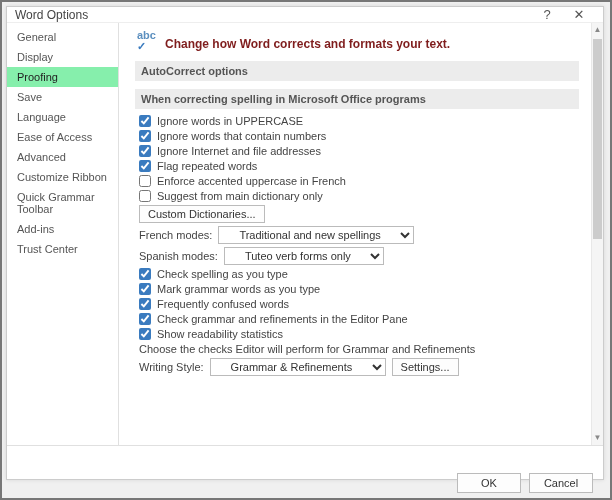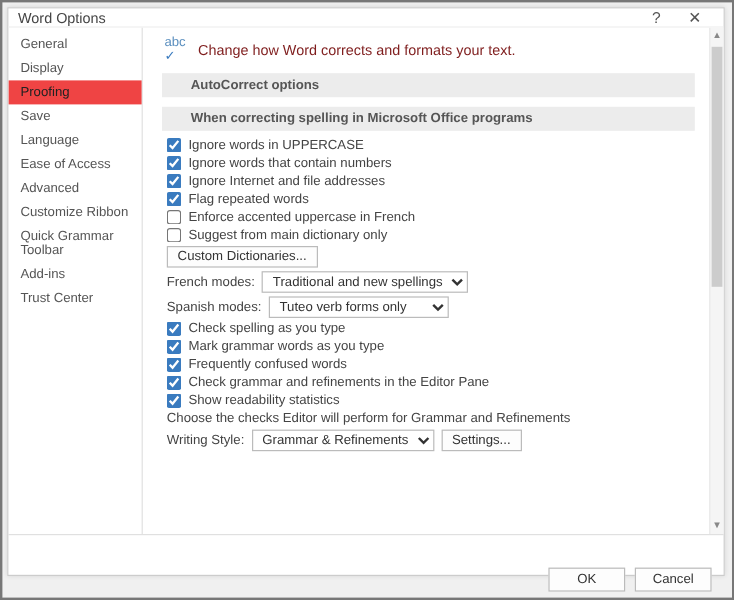--- a/index.html
+++ b/index.html
@@ -6,40 +6,40 @@
   body { background: #f0f0f0; width: 612px; height: 500px; position: relative; }
   .frame { border: 2px solid #777; background: #f0f0f0; position: absolute; inset: 0; }
   .watermark { position: absolute; bottom: 18px; left: 8px; color: #4c1d95; font-style: italic; font-size: 12px; }
   .dialog { position: absolute; top: 4px; left: 4px; right: 6px; bottom: 18px; background: #fff; border: 1px solid #ccc; display: flex; flex-direction: column; box-shadow: 0 0 4px rgba(0,0,0,0.1); }
   .titlebar { height: 16px; display: flex; align-items: center; padding: 0 8px; border-bottom: 1px solid #eee; }
   .titlebar-title { flex: 1; font-size: 12px; color: #444; }
   .titlebar-btn { width: 32px; text-align: center; font-size: 13px; color: #555; cursor: default; }
   .body { flex: 1; display: flex; overflow: hidden; }
   .sidebar { width: 112px; border-right: 1px solid #e0e0e0; padding: 4px 0; }
   .side-item { padding: 4px 10px; color: #555; cursor: default; }
-  .side-item.selected { background: #ef4444; color: #222; }
+  .side-item.selected { background: #86efac; color: #222; }
   .content { flex: 1; position: relative; overflow: hidden; }
   .scroll { position: absolute; inset: 0 12px 0 0; overflow: hidden; padding: 8px 12px 8px 16px; }
   .scrollbar { position: absolute; right: 0; top: 0; bottom: 0; width: 12px; background: #f5f5f5; border-left: 1px solid #e8e8e8; }
   .scrollbar-thumb { position: absolute; left: 1px; right: 1px; top: 16px; height: 200px; background: #ccc; }
   .scrollbar-arrow { position: absolute; left: 0; right: 0; height: 14px; text-align: center; color: #888; font-size: 8px; line-height: 14px; }
   .scrollbar-arrow.up { top: 0; }
   .scrollbar-arrow.down { bottom: 0; }
-  .head-row { display: flex; align-items: flex-start; gap: 8px; margin-bottom: 10px; }
+  .head-row { display: flex; align-items: flex-end; gap: 8px; margin-bottom: 10px; font-weight: bold; }
   .abc-icon { width: 22px; height: 20px; position: relative; color: #5b8fbf; font-size: 10px; }
   .abc-icon .abc { position: absolute; top: -2px; left: 2px; }
   .abc-icon .chk { position: absolute; bottom: -2px; left: 2px; font-size: 11px; color: #3a7bbf; }
   .head-text { color: #7f1d1d; font-size: 12px; padding-top: 4px; }
-  .section-header { background: #ececec; padding: 4px 24px; font-weight: 600; color: #555; margin: 8px 0 6px; }
+  .section-header { background: #ececec; padding: 4px 6px; font-weight: 600; color: #555; margin: 8px 0 6px; }
   .row { display: flex; align-items: center; gap: 6px; margin: 3px 0 3px 2px; color: #444; }
   .row.sub { margin-left: 4px; }
   .label { color: #444; }
   input[type=checkbox] { width: 12px; height: 12px; accent-color: #3a7bbf; }
   .btn { background: #fdfdfd; border: 1px solid #bbb; padding: 2px 8px; cursor: default; color: #333; }
-  select { border: 1px solid #bbb; background: #fff; padding: 1px 4px; color: #333; min-width: 150px; }
+  select { border: 1px solid #bbb; background: #fff; padding: 1px 16px; color: #333; min-width: 150px; }
   .footer { height: 34px; border-top: 1px solid #e0e0e0; display: flex; justify-content: flex-end; align-items: center; gap: 8px; padding: 0 10px; }
   .footer .btn { min-width: 64px; text-align: center; padding: 3px 0; margin-top: 41px; }
 </style>
 </head>
 <body>
 <div class="frame">
   <div class="watermark">groovyPost.com</div>
 
   <div class="dialog">
 

